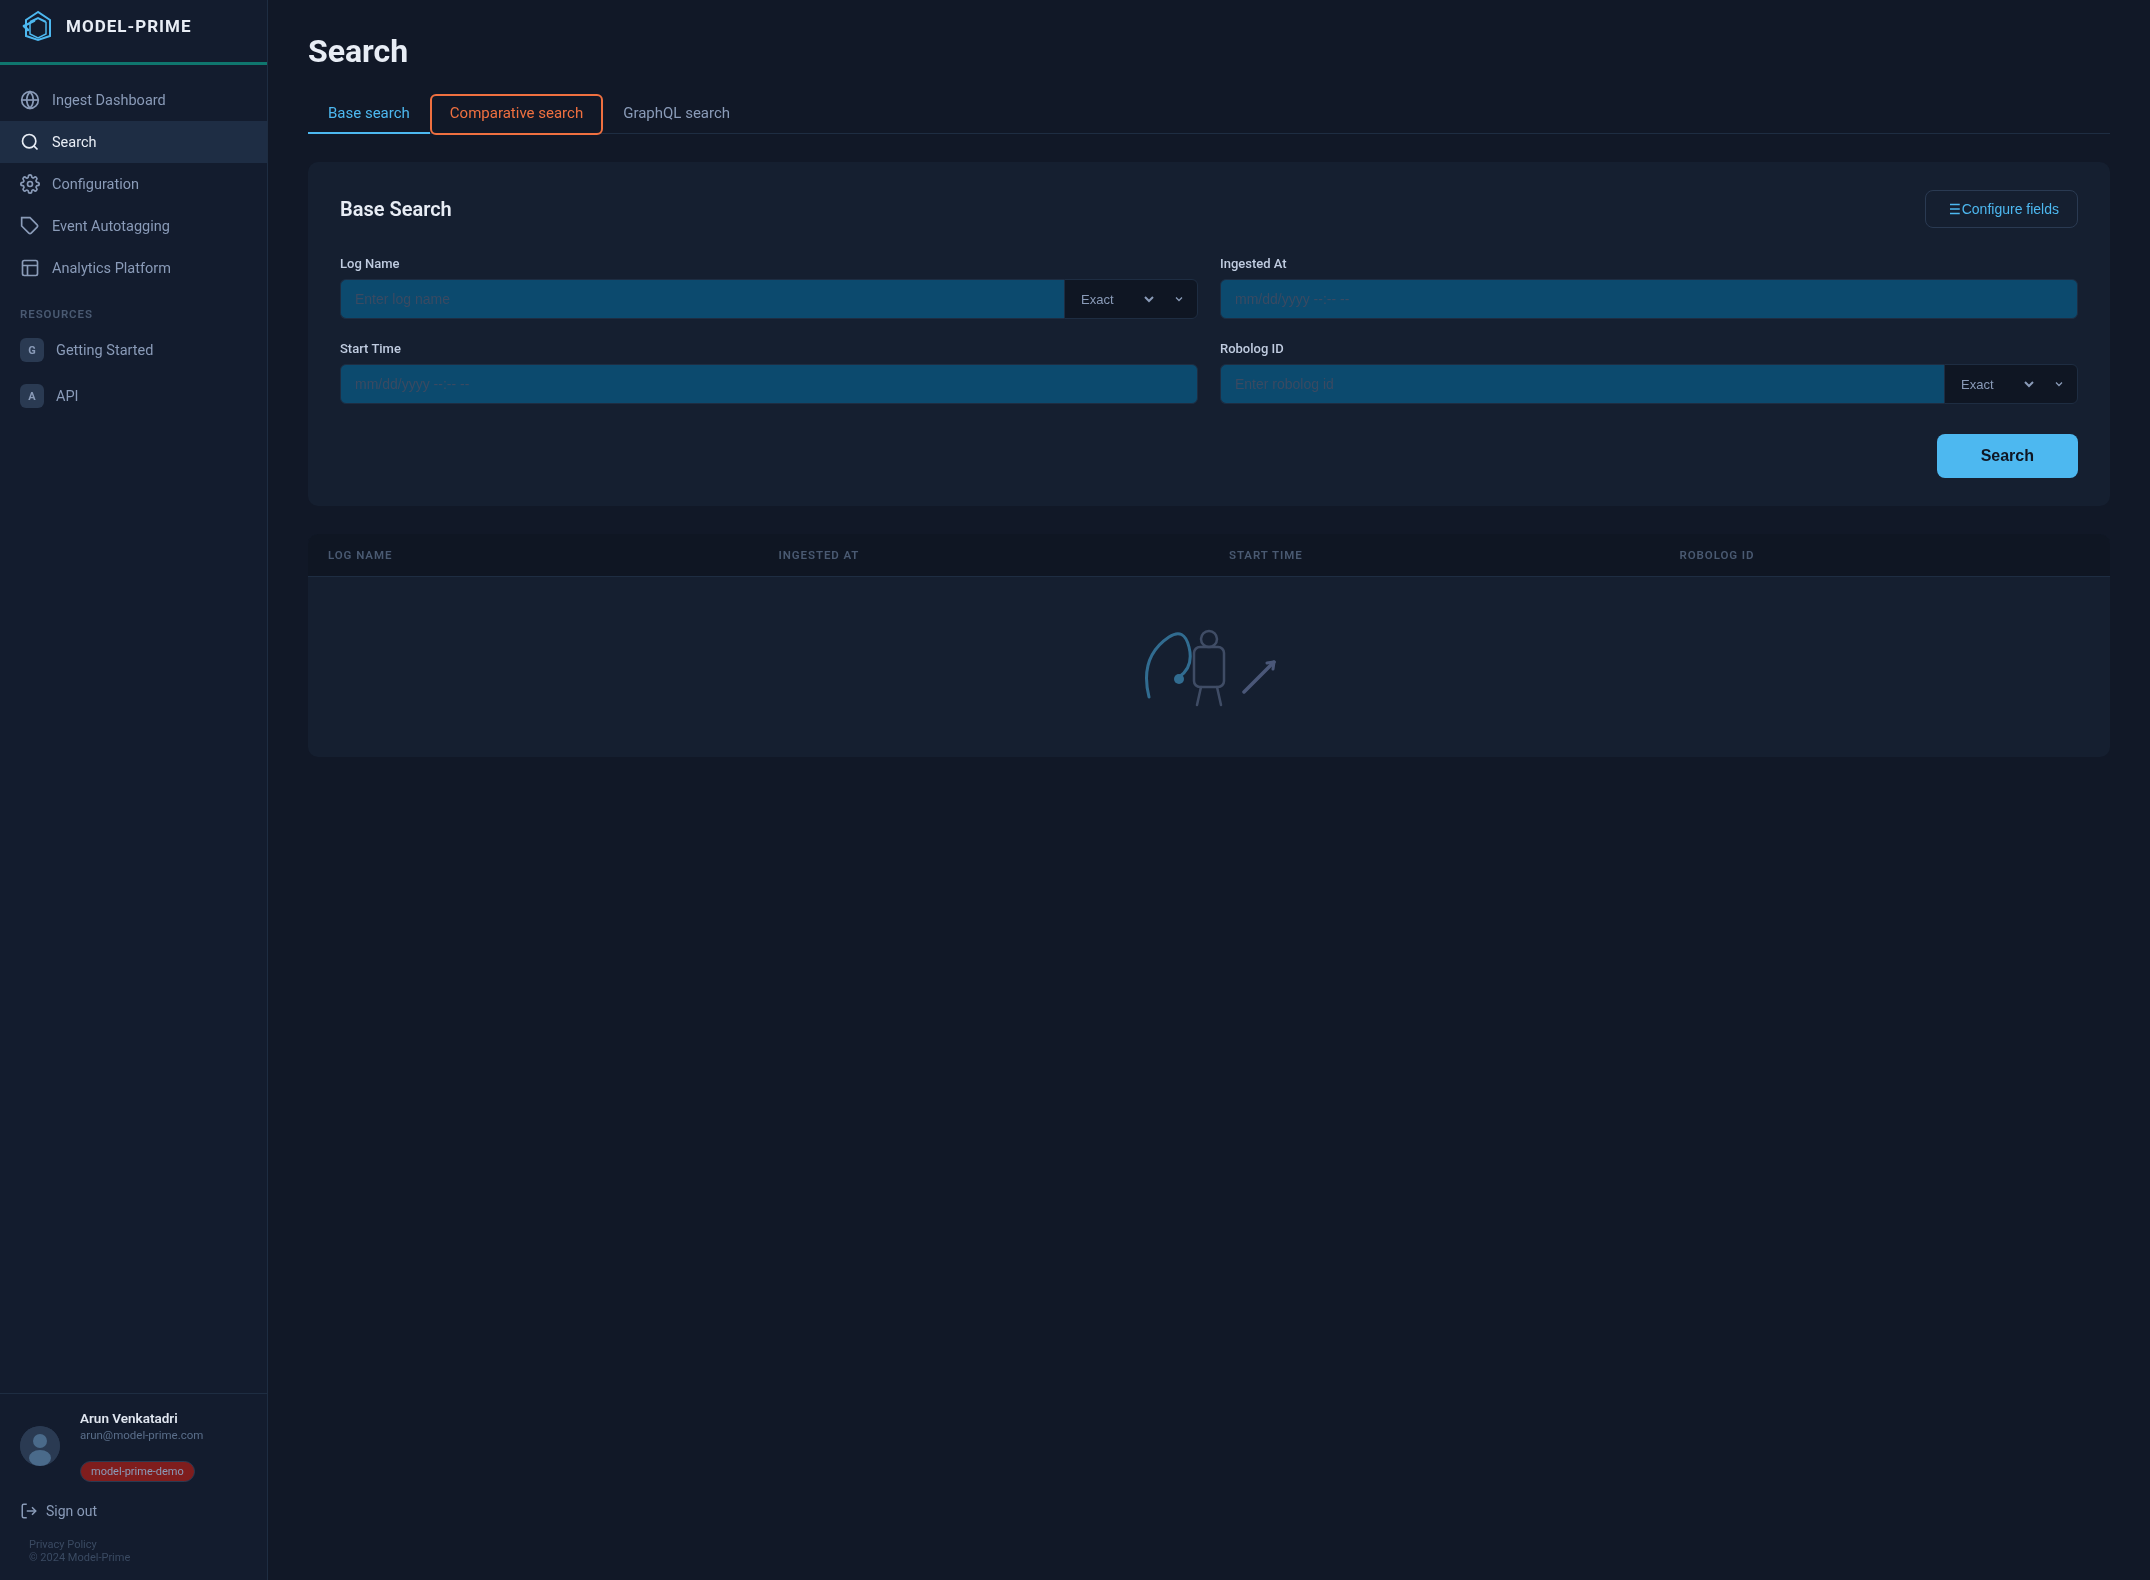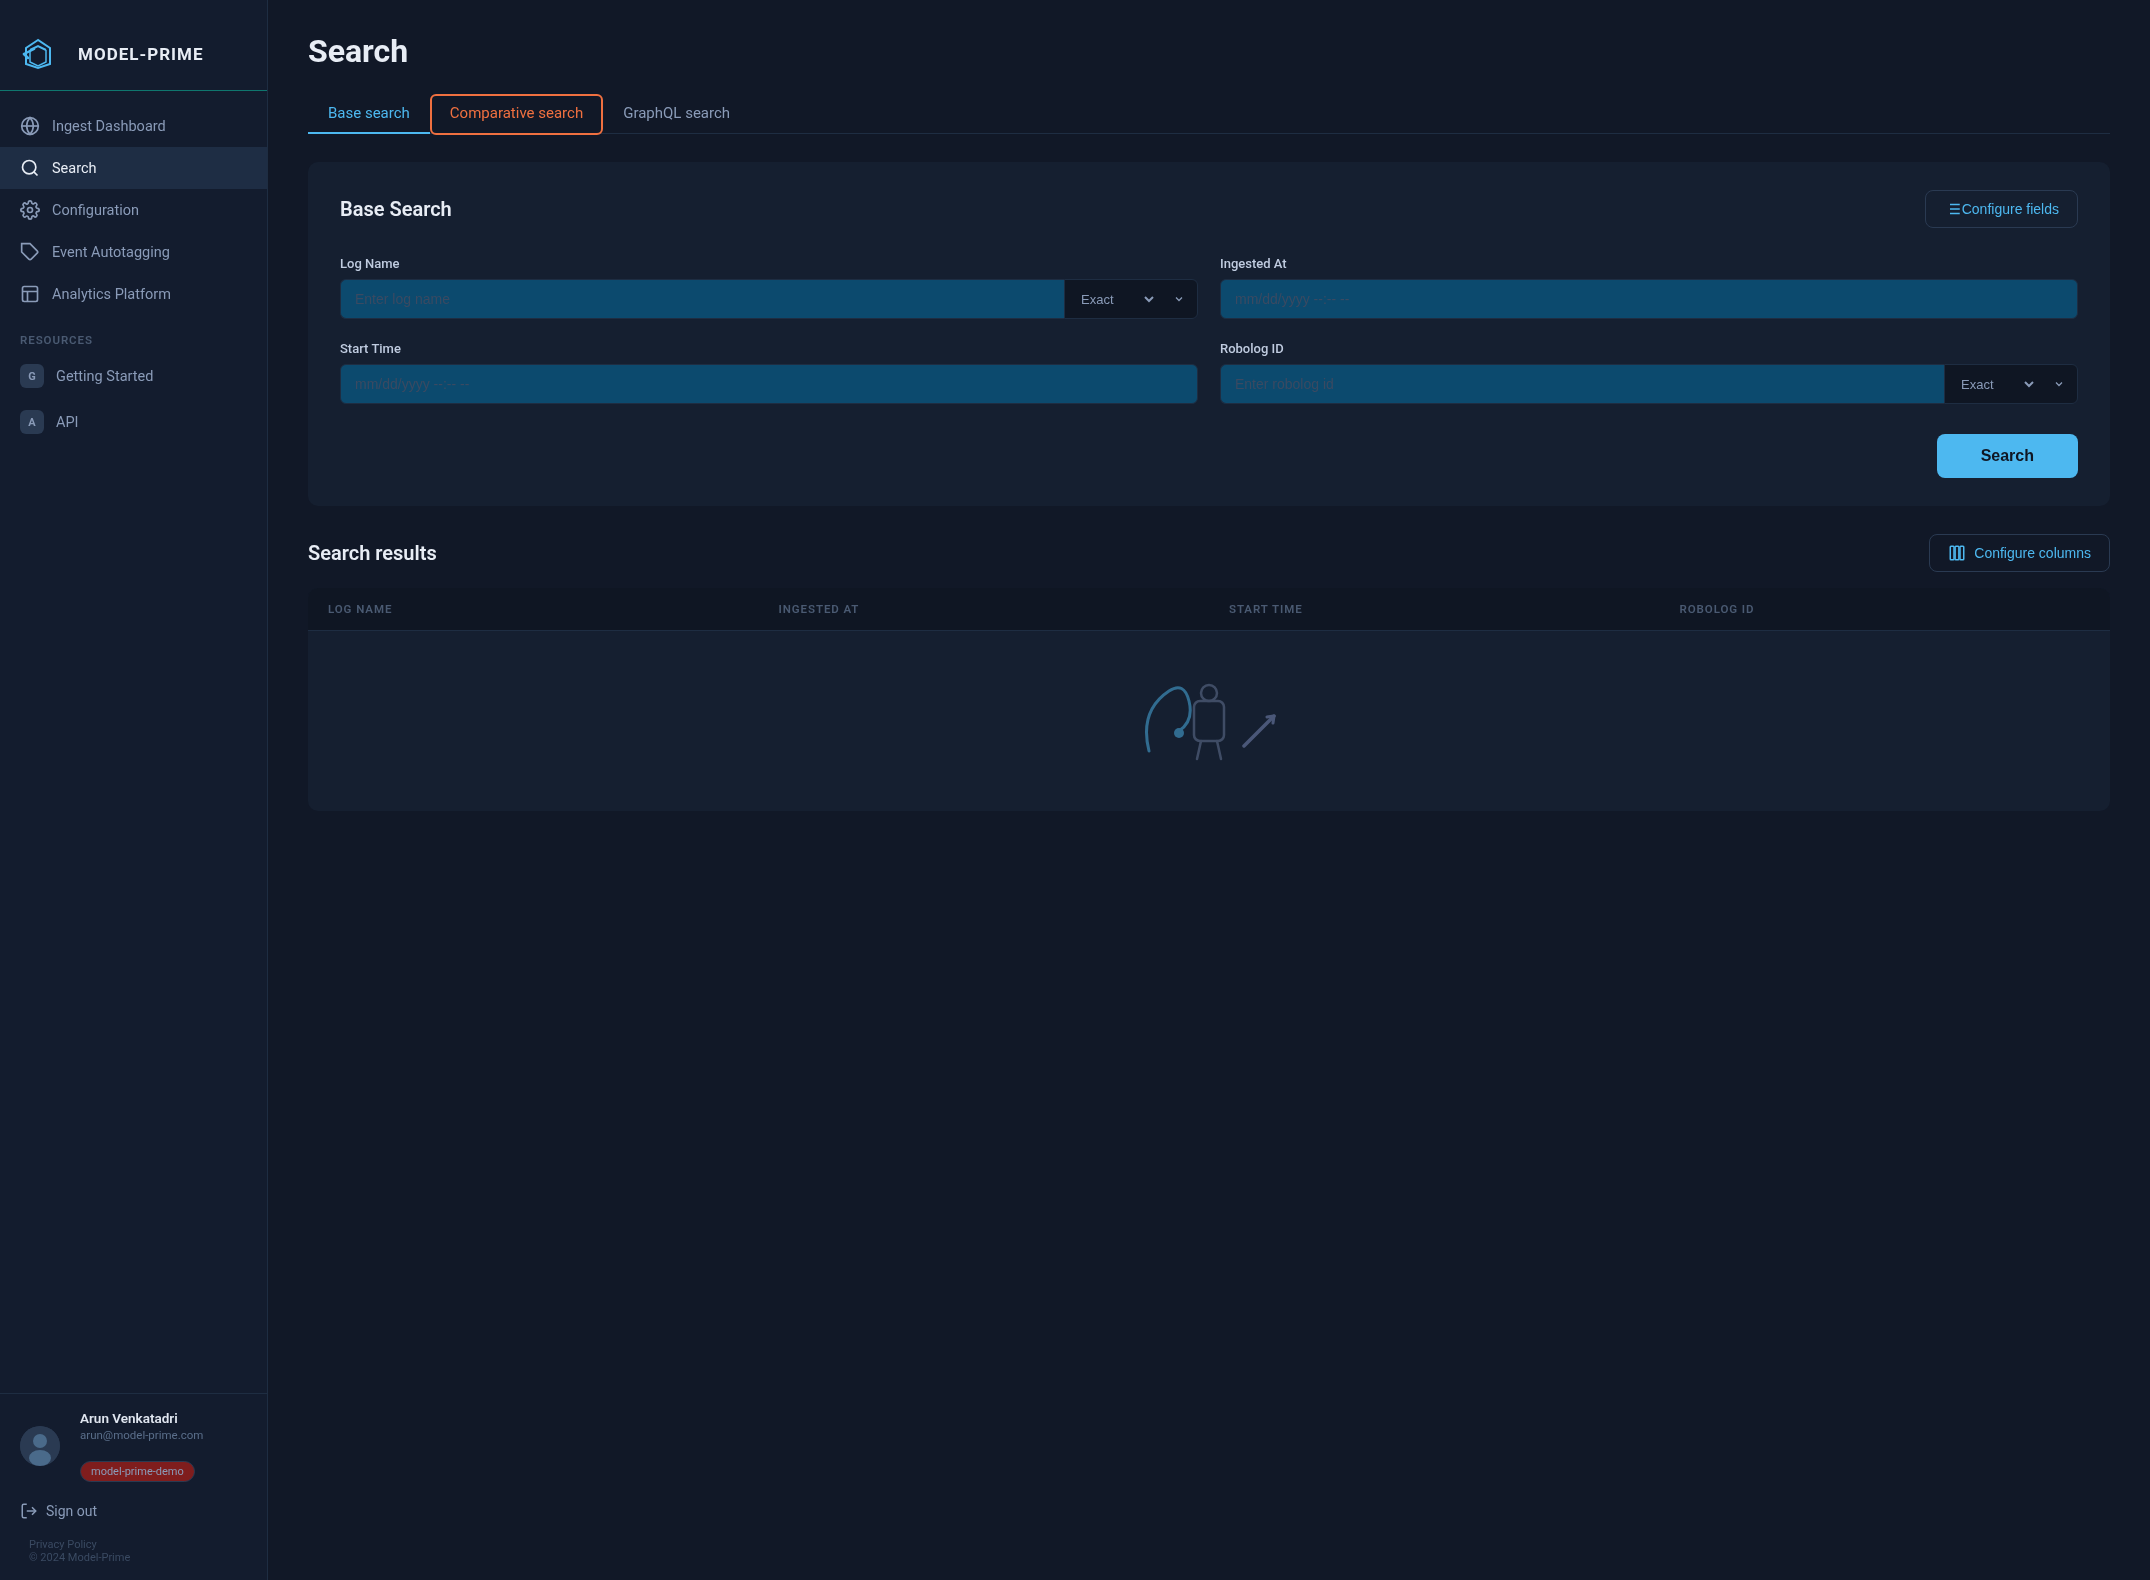--- a/index.html
+++ b/index.html
@@ -19,23 +19,23 @@
       background: #131c2e;
       display: flex;
       flex-direction: column;
       border-right: 1px solid #1e2d42;
       height: 100vh;
       overflow-y: auto;
     }
     .sidebar-logo {
       display: flex;
       align-items: center;
-      gap: 22px;
-      padding: 36px 20px 18px 20px;
-      border-bottom: 1px solid #0f766e;
+      gap: 10px;
+      padding: 8px 20px 18px 20px;
+      border-bottom: 3px solid #0f766e;
     }
     .logo-icon {
       width: 36px;
       height: 36px;
     }
     .logo-text {
       font-size: 17px;
       font-weight: 700;
       letter-spacing: 0.06em;
       color: #e8edf5;
@@ -534,31 +534,20 @@
         </div>
       </div>
 
       <div class="search-btn-row">
         <button class="search-button">Search</button>
       </div>
     </div>
   </div>
 
   <div class="results-section">
-    <div class="results-header">
-      <span class="results-title">Search results</span>
-      <button class="configure-columns-btn">
-        <svg width="18" height="18" viewBox="0 0 24 24" fill="none" stroke="#4db8f0" stroke-width="2">
-          <rect x="3" y="3" width="5" height="18" rx="1"></rect>
-          <rect x="9.5" y="3" width="5" height="18" rx="1"></rect>
-          <rect x="16" y="3" width="5" height="18" rx="1"></rect>
-        </svg>
-        <span>Configure columns</span>
-      </button>
-    </div>
 
     <div class="results-table">
       <div class="table-header">
         <div class="th">LOG NAME</div>
         <div class="th">INGESTED AT</div>
         <div class="th">START TIME</div>
         <div class="th">ROBOLOG ID</div>
       </div>
       <div class="table-body">
         <div class="empty-illustration">

